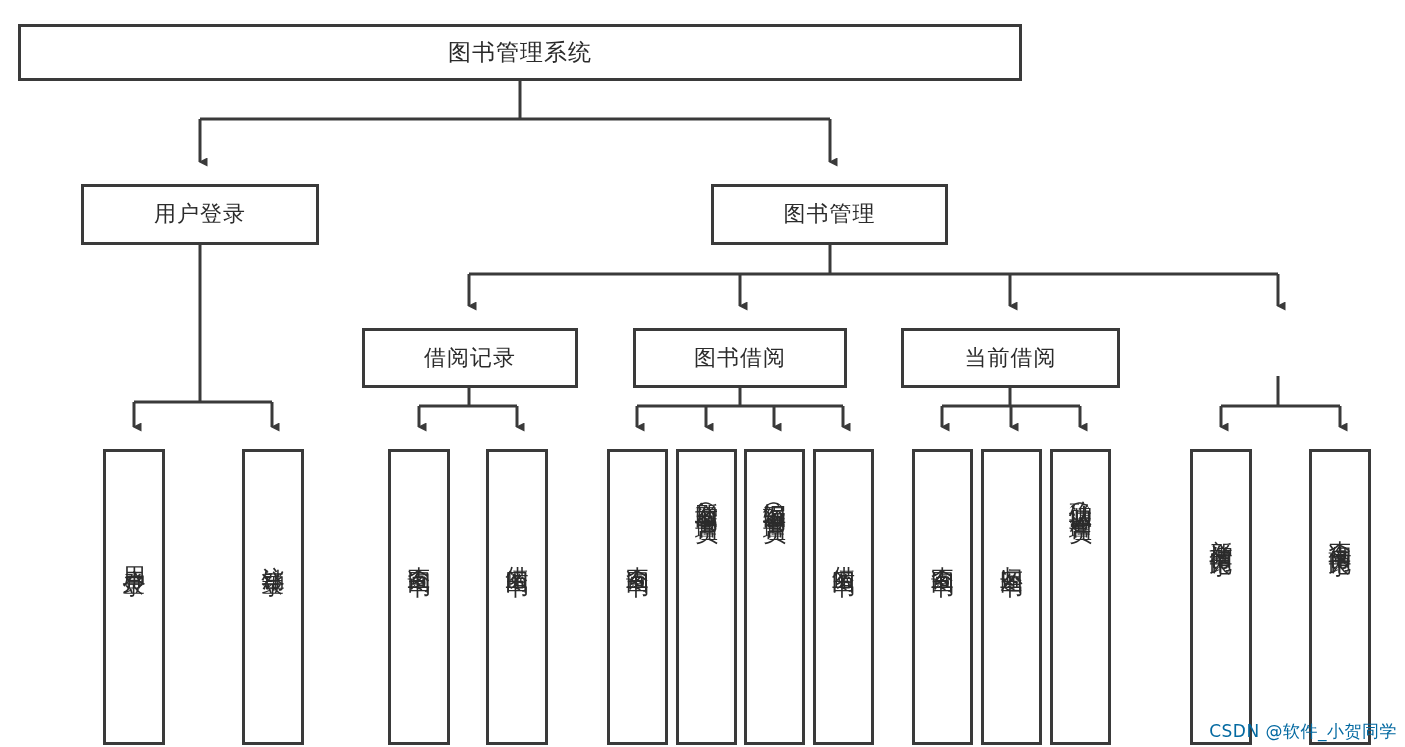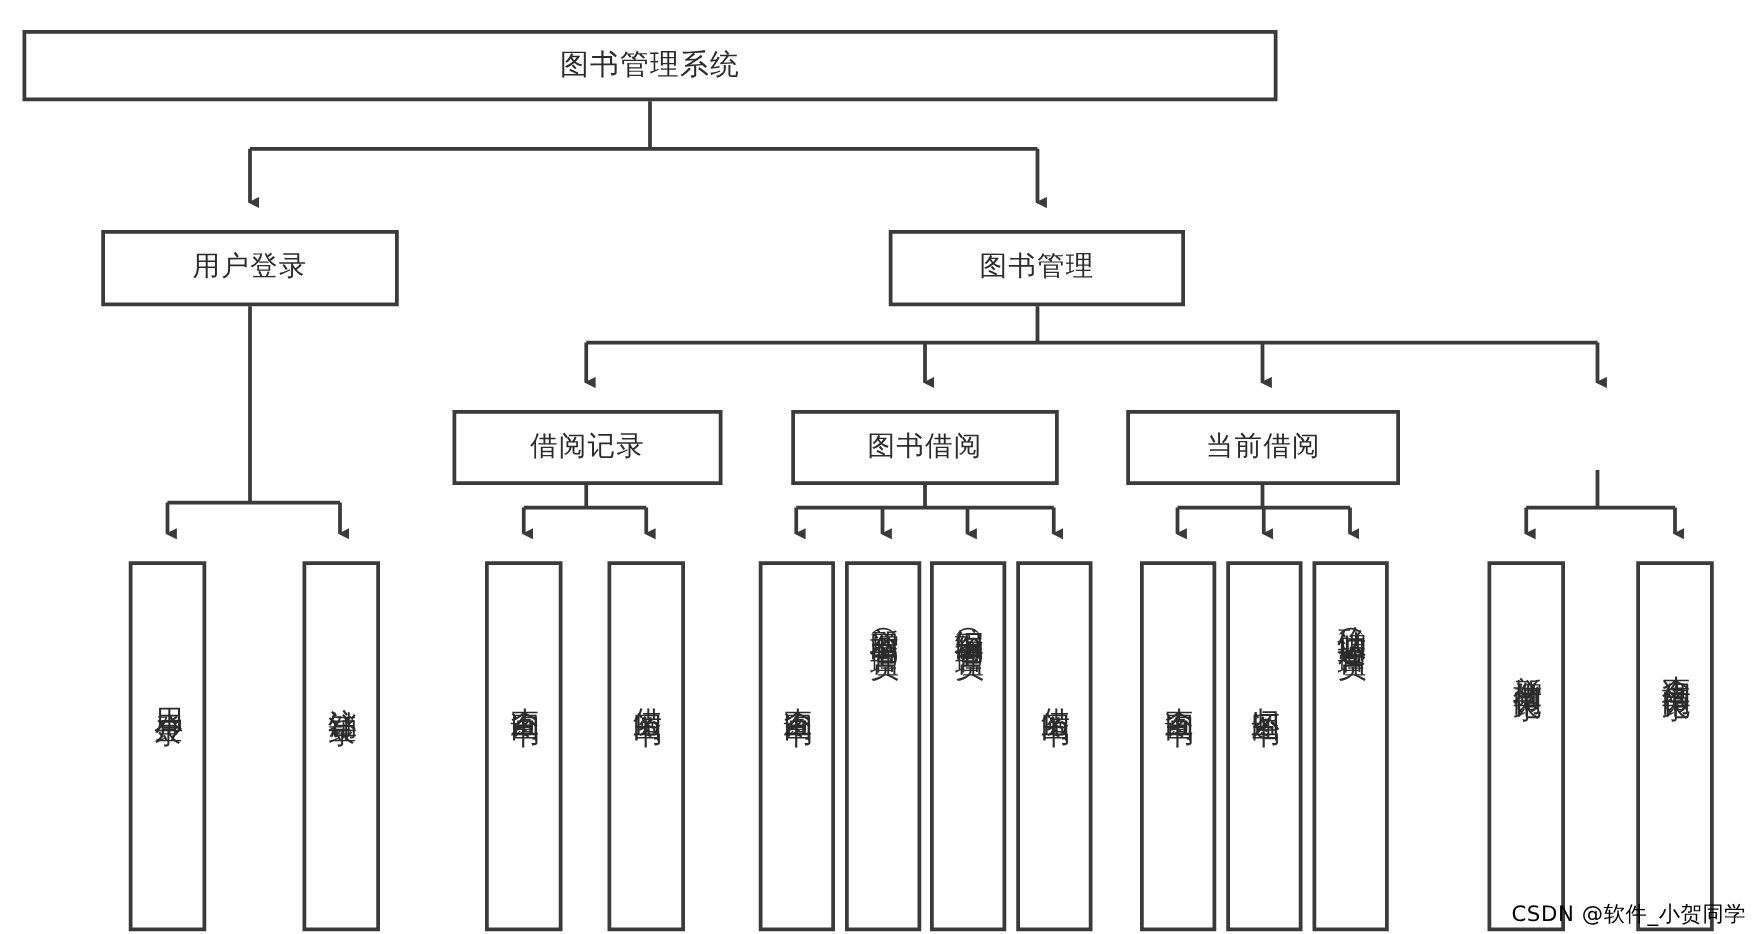--- a/index.html
+++ b/index.html
@@ -55,21 +55,21 @@
     letter-spacing: 3px;
     line-height: 1.0;
     white-space: nowrap;
     margin: 0 auto;
   }
   .watermark {
     position: absolute;
     right: 8px;
     bottom: 4px;
     font-size: 17px;
-    color: #000000;
+    color: #0369a1;
     letter-spacing: 0.5px;
     white-space: nowrap;
   }
 </style>
 </head>
 <body>
 
 <div id="canvas">
 
   <svg class="wires" viewBox="0 0 1405 747">

